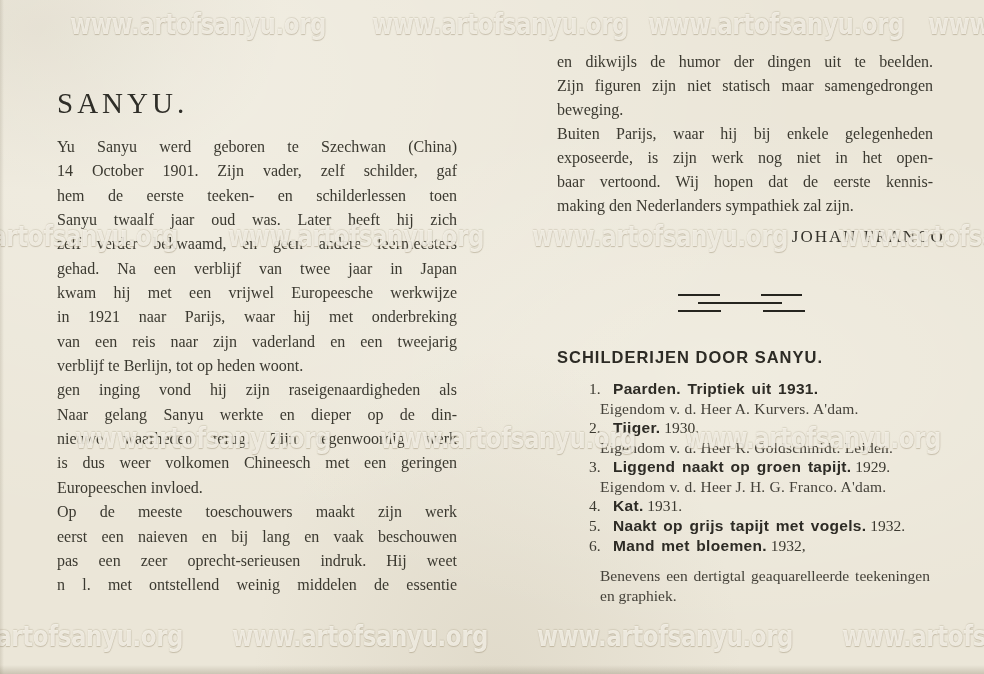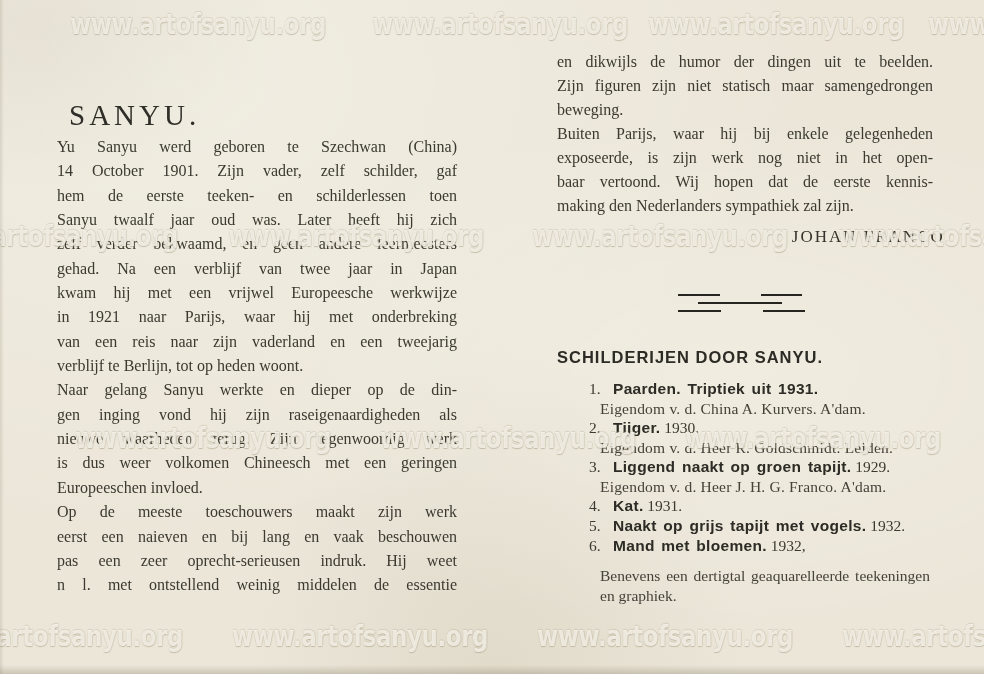--- a/index.html
+++ b/index.html
@@ -19,21 +19,21 @@
   .wm{
     position:absolute;white-space:nowrap;
     font-family:"DejaVu Sans", sans-serif;font-weight:bold;
     font-size:28px;letter-spacing:-0.5px;
     transform:scaleX(0.82);transform-origin:0 0;
     color:rgba(253,250,242,0.78);
     text-shadow:0 1px 1px rgba(152,140,112,0.45), 0 -1px 1px rgba(152,140,112,0.22), 1px 0 1px rgba(152,140,112,0.18);
   }
   .title-block{position:absolute;left:57px;top:88px;width:400px;z-index:2;}
   .title-block h1{
-    margin:12px;font-size:29px;line-height:30px;font-weight:normal;
+    margin:0;font-size:29px;line-height:30px;font-weight:normal;
     letter-spacing:4px;color:#2f2e28;font-family:"Liberation Serif", serif;
   }
   .left-col{position:absolute;left:57px;top:135px;width:400px;z-index:2;font-size:16px;}
   .left-col .tline{line-height:24.35px;}
   .right-col{position:absolute;left:557px;top:50px;width:376px;z-index:2;font-size:16px;}
   .right-col .tline{line-height:24px;}
   .tline{
     text-align:justify;text-align-last:justify;white-space:normal;
     color:#3b3930;
   }
@@ -119,22 +119,22 @@
         <div class="tline">hem de eerste teeken- en schilderlessen toen</div>
         <div class="tline">Sanyu twaalf jaar oud was. Later heeft hij zich</div>
         <div class="tline">zelf verder bekwaamd, en geen andere leermeesters</div>
         <div class="tline">gehad. Na een verblijf van twee jaar in Japan</div>
         <div class="tline">kwam hij met een vrijwel Europeesche werkwijze</div>
         <div class="tline">in 1921 naar Parijs, waar hij met onderbreking</div>
         <div class="tline">van een reis naar zijn vaderland en een tweejarig</div>
         <div class="tline tlast">verblijf te Berlijn, tot op heden woont.</div>
       </div>
     <div class="para">
+        <div class="tline">gen inging vond hij zijn raseigenaardigheden als</div>
         <div class="tline">Naar gelang Sanyu werkte en dieper op de din-</div>
-        <div class="tline">gen inging vond hij zijn raseigenaardigheden als</div>
         <div class="tline">nieuwe waarheden terug. Zijn tegenwoordig werk</div>
         <div class="tline">is dus weer volkomen Chineesch met een geringen</div>
         <div class="tline tlast">Europeeschen invloed.</div>
       </div>
     <div class="para">
         <div class="tline">Op de meeste toeschouwers maakt zijn werk</div>
         <div class="tline">eerst een naieven en bij lang en vaak beschouwen</div>
         <div class="tline">pas een zeer oprecht-serieusen indruk. Hij weet</div>
         <div class="tline">n l. met ontstellend weinig middelen de essentie</div>
       </div>
@@ -161,21 +161,21 @@
     <div class="orn t2"></div>
     <div class="orn mid"></div>
     <div class="orn b1"></div>
     <div class="orn b2"></div>
   </div>
 
   <div class="catalog">
     <h2>SCHILDERIJEN DOOR SANYU.</h2>
     <div id="catalog-list">
         <div class="cat-item"><span class="cat-num">1.</span><span class="cat-title">Paarden. Triptiek uit 1931.</span></div>
-        <div class="cat-owner">Eigendom v. d. China A. Kurvers. A'dam.</div>
+        <div class="cat-owner">Eigendom v. d. Heer A. Kurvers. A'dam.</div>
         <div class="cat-item"><span class="cat-num">2.</span><span class="cat-title">Tijger.</span><span class="cat-year"> 1930.</span></div>
         <div class="cat-owner">Eigendom v. d. Heer R. Goldschmidt. Leiden.</div>
         <div class="cat-item"><span class="cat-num">3.</span><span class="cat-title">Liggend naakt op groen tapijt.</span><span class="cat-year"> 1929.</span></div>
         <div class="cat-owner">Eigendom v. d. Heer J. H. G. Franco. A'dam.</div>
         <div class="cat-item"><span class="cat-num">4.</span><span class="cat-title">Kat.</span><span class="cat-year"> 1931.</span></div>
         <div class="cat-item"><span class="cat-num">5.</span><span class="cat-title">Naakt op grijs tapijt met vogels.</span><span class="cat-year"> 1932.</span></div>
         <div class="cat-item"><span class="cat-num">6.</span><span class="cat-title">Mand met bloemen.</span><span class="cat-year"> 1932,</span></div>
       </div>
     <div class="note">
         <div class="tline">Benevens een dertigtal geaquarelleerde teekeningen</div>

